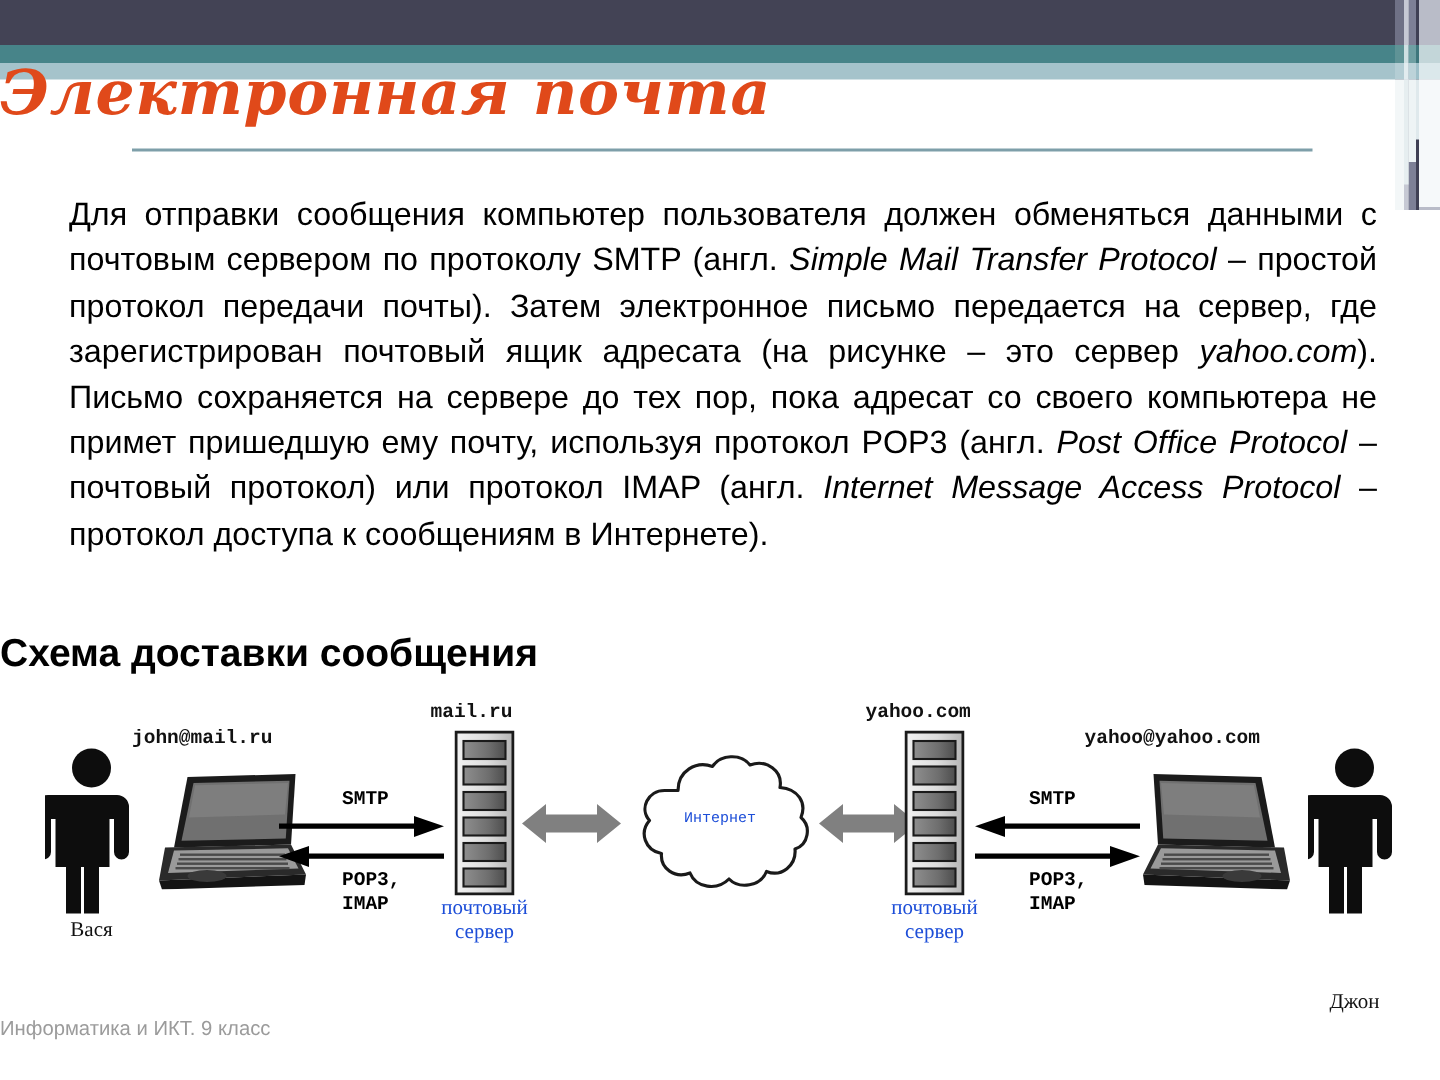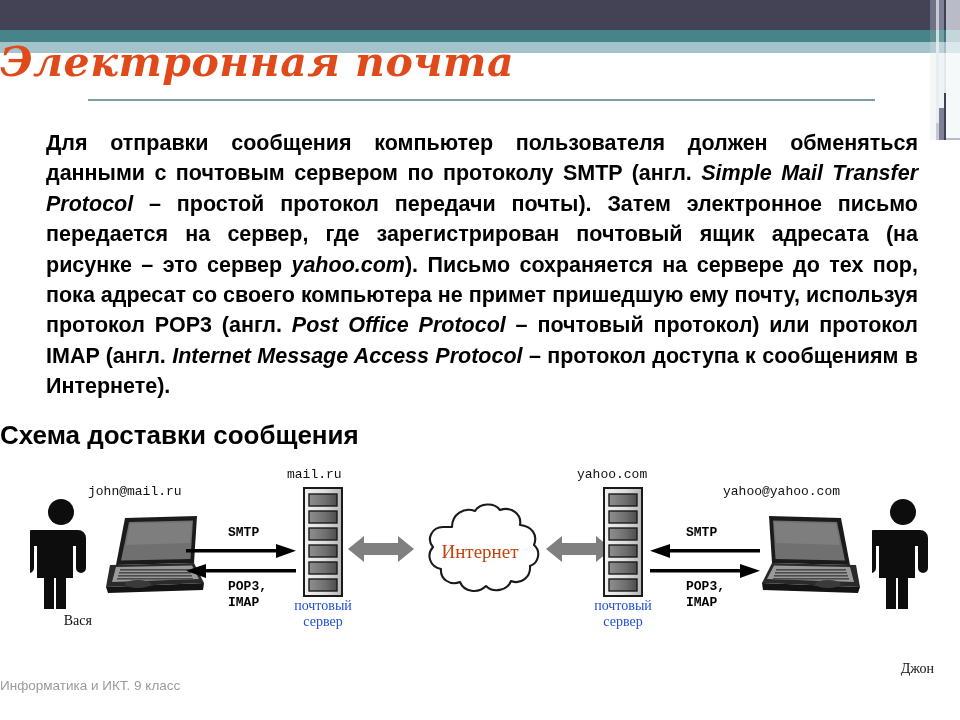--- a/index.html
+++ b/index.html
@@ -76,67 +76,66 @@
   
   #body-text {
     position: absolute;
     left: 46px; top: 128px;
     width: 872px;
     font-size: 21.5px;
     line-height: 30.4px;
     color: #000000;
     text-align: justify;
     text-justify: inter-word;
-    font-weight: bold;
   }
   #body-text .it { font-style: italic; }
 
   
   #diagram-heading {
     position: absolute;
     left: 0; top: 420px; width: 940px;
     text-align: left;
     font-size: 26px;
     font-weight: bold;
     color: #000000;
   }
   #diagram {
     position: absolute;
     left: 0; top: 455px;
     width: 960px; height: 200px;
   }
   .dg-label {
     position: absolute;
     font-family: "Liberation Mono", monospace;
-    font-weight: normal;
+    font-weight: bold;
     font-size: 13px;
     color: #111;
     white-space: nowrap;
   }
   .dg-caption {
     position: absolute;
     font-family: "Liberation Serif", serif;
     font-size: 14px;
     color: #111;
-    text-align: right;
+    text-align: center;
     white-space: nowrap;
   }
   .dg-proto {
     position: absolute;
     font-family: "Liberation Mono", monospace;
     font-weight: bold;
     font-size: 13px;
     color: #000;
     white-space: nowrap;
   }
   .dg-cloud-text {
     position: absolute;
-    font-family: Liberation Serif, serif;
-    font-size: 19px;
-    color: #c2410c;
+    font-family: Liberation Mono, monospace;
+    font-size: 10px;
+    color: #1d4ed8;
     white-space: nowrap;
   }
   .dg-server-cap {
     position: absolute;
     font-family: "Liberation Serif", serif;
     font-size: 14px;
     color: #1d4ed8;
     text-align: center;
     line-height: 16px;
     width: 120px;

